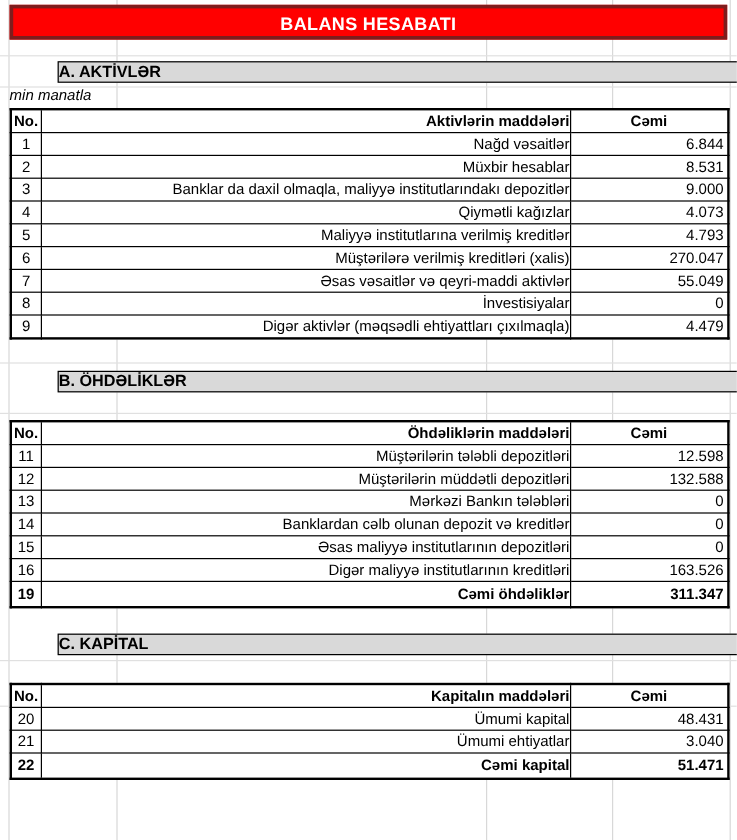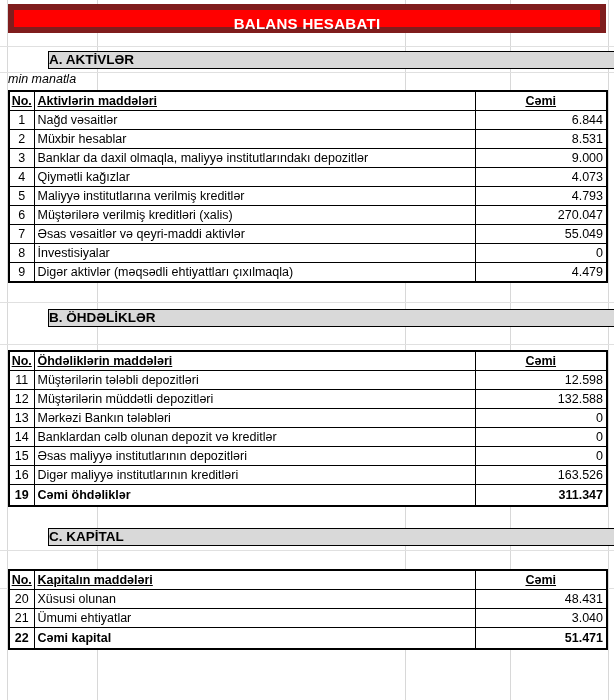--- a/index.html
+++ b/index.html
@@ -6,41 +6,41 @@
   body{width:614px;height:700px;background:#ffffff;font-family:"Liberation Sans",sans-serif;}
   .sheet{position:relative;width:614px;height:700px;overflow:hidden;background:#ffffff;}
 
   
   .gl{position:absolute;z-index:0;background:#d8d8d8;}
   .gl.v{top:0;width:1px;height:700px;}
   .gl.h{left:0;height:1px;width:614px;background:#e0e0e0;}
 
   .blk{position:relative;z-index:1;margin-left:8px;width:598px;box-sizing:border-box;}
 
-  .title-bar{margin-top:4px;height:29px;line-height:27px;background:#ff0000;border:6px solid #7f1d1d;
+  .title-bar{margin-top:4px;height:29px;line-height:27px;background:#ff0000;border:3px solid #7f1d1d;
              text-align:center;color:#ffffff;font-weight:bold;font-size:15px;letter-spacing:.3px;}
 
   .secbar{height:18px;line-height:16px;background:#d9d9d9;border:1px solid #000;
           font-weight:bold;font-size:13.5px;color:#000;margin-left:48px;}
   .secbar.a{margin-top:18px;}
   .secbar.b{margin-top:26px;}
   .secbar.c{margin-top:21px;}
 
   .note{height:21px;line-height:21px;text-align:left;font-style:italic;font-size:12.5px;color:#000;padding-right:1px;}
 
   table.t{border-collapse:collapse;table-layout:fixed;width:598px;margin-left:8px;
           background:#ffffff;border:2px solid #000;position:relative;z-index:1;}
   table.t.mt-b{margin-top:23px;}
   table.t.mt-c{margin-top:23px;}
   .t th,.t td{border:1px solid #000;font-size:12.5px;color:#000;white-space:nowrap;overflow:hidden;padding:0;}
-  .t th{height:18px;font-weight:bold;text-decoration:underline;}
+  .t th{height:18px;font-weight:bold;}
   .t td{height:18px;font-weight:normal;}
   .t tr.bold td{font-weight:bold;height:20px;}
   .c-no{width:25px;text-align:center;}
-  .c-item{width:439px;text-align:left;padding-left:3px !important;}
+  .c-item{width:439px;text-align:right;padding-left:3px !important;}
   .c-val{width:130px;text-align:center;}
   .t td.c-val{text-align:right;padding-right:3px !important;}
 </style>
 </head>
 <body>
 
 <div class="sheet">
 
   <div class="gl v" style="left:7px"></div>
   <div class="gl v" style="left:97px"></div>
@@ -193,21 +193,21 @@
     <thead>
       <tr>
         <th class="c-no">No.</th>
         <th class="c-item">Kapitalın maddələri</th>
         <th class="c-val">Cəmi</th>
       </tr>
     </thead>
     <tbody>
         <tr>
     <td class="c-no">20</td>
-    <td class="c-item">Xüsusi olunan</td>
+    <td class="c-item">Ümumi kapital</td>
     <td class="c-val">48.431</td>
   </tr>
         <tr>
     <td class="c-no">21</td>
     <td class="c-item">Ümumi ehtiyatlar</td>
     <td class="c-val">3.040</td>
   </tr>
         <tr class="bold">
     <td class="c-no">22</td>
     <td class="c-item">Cəmi kapital</td>

